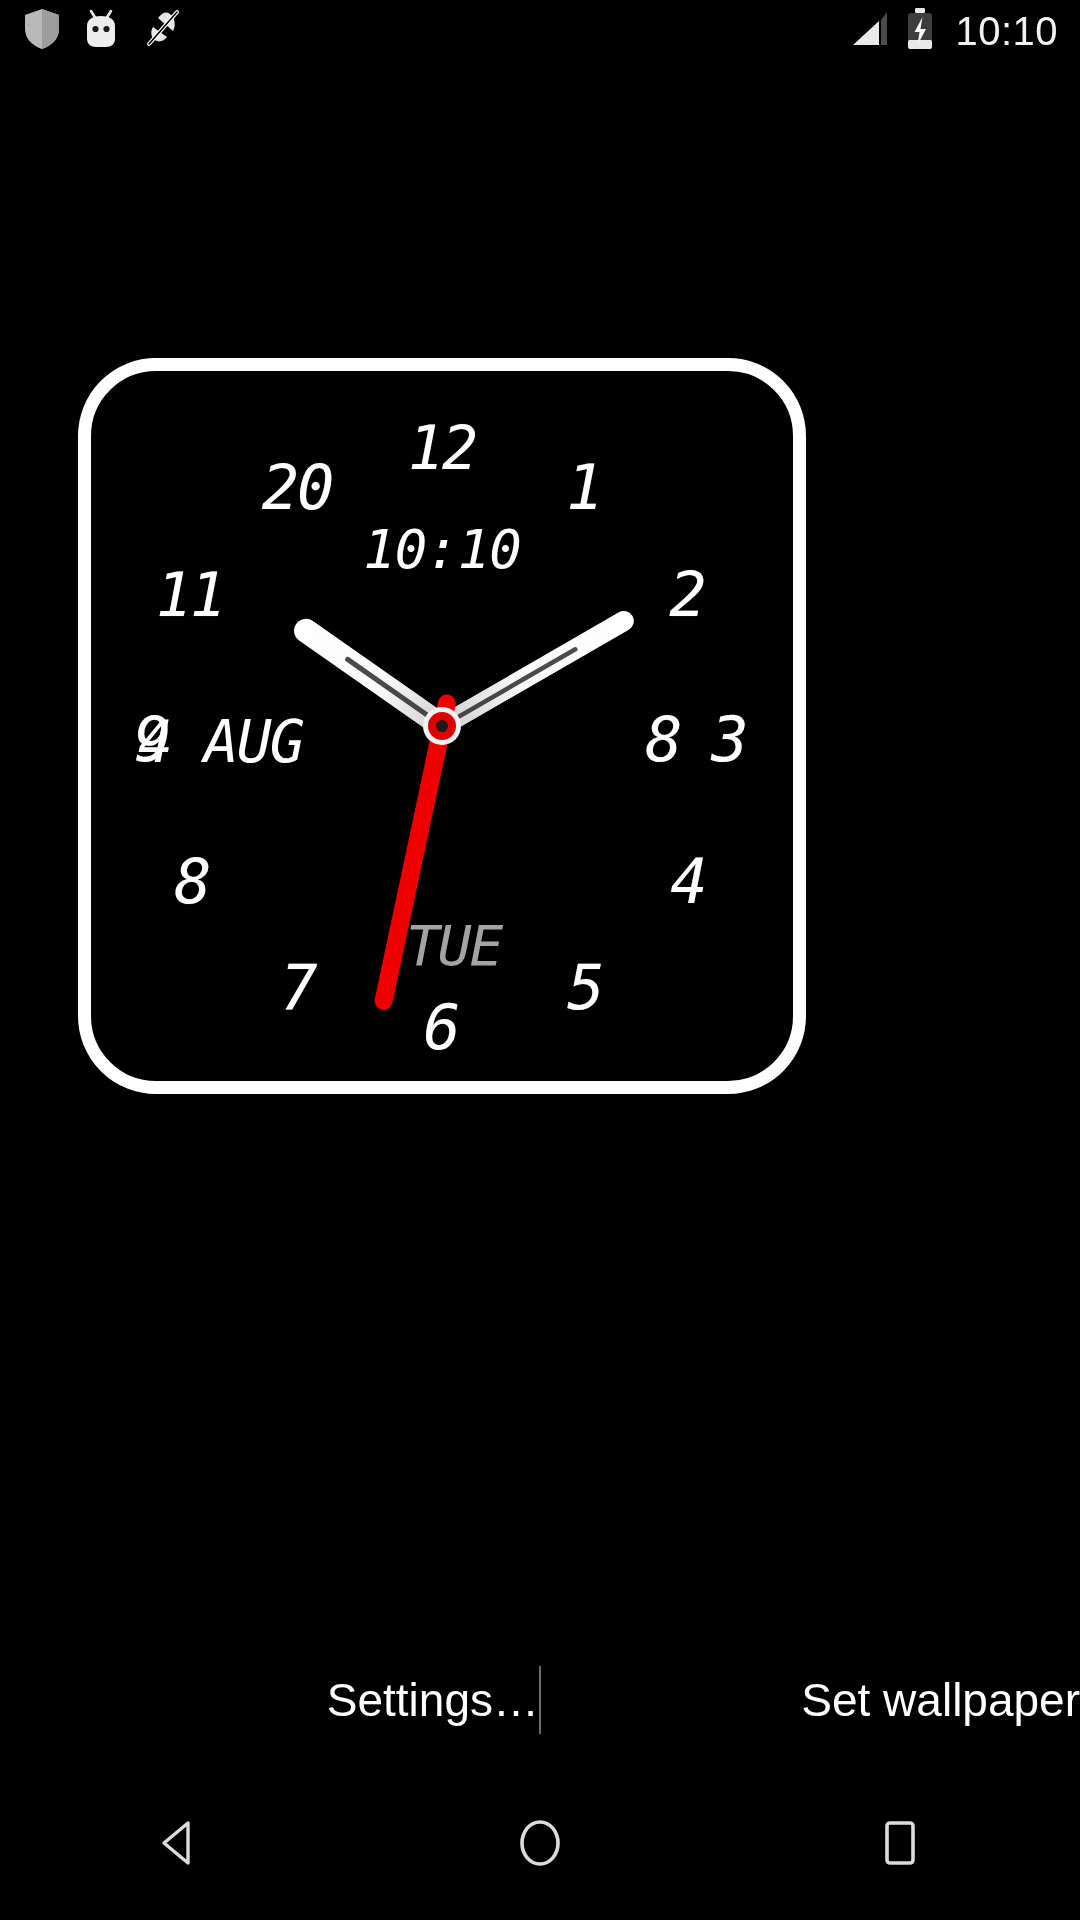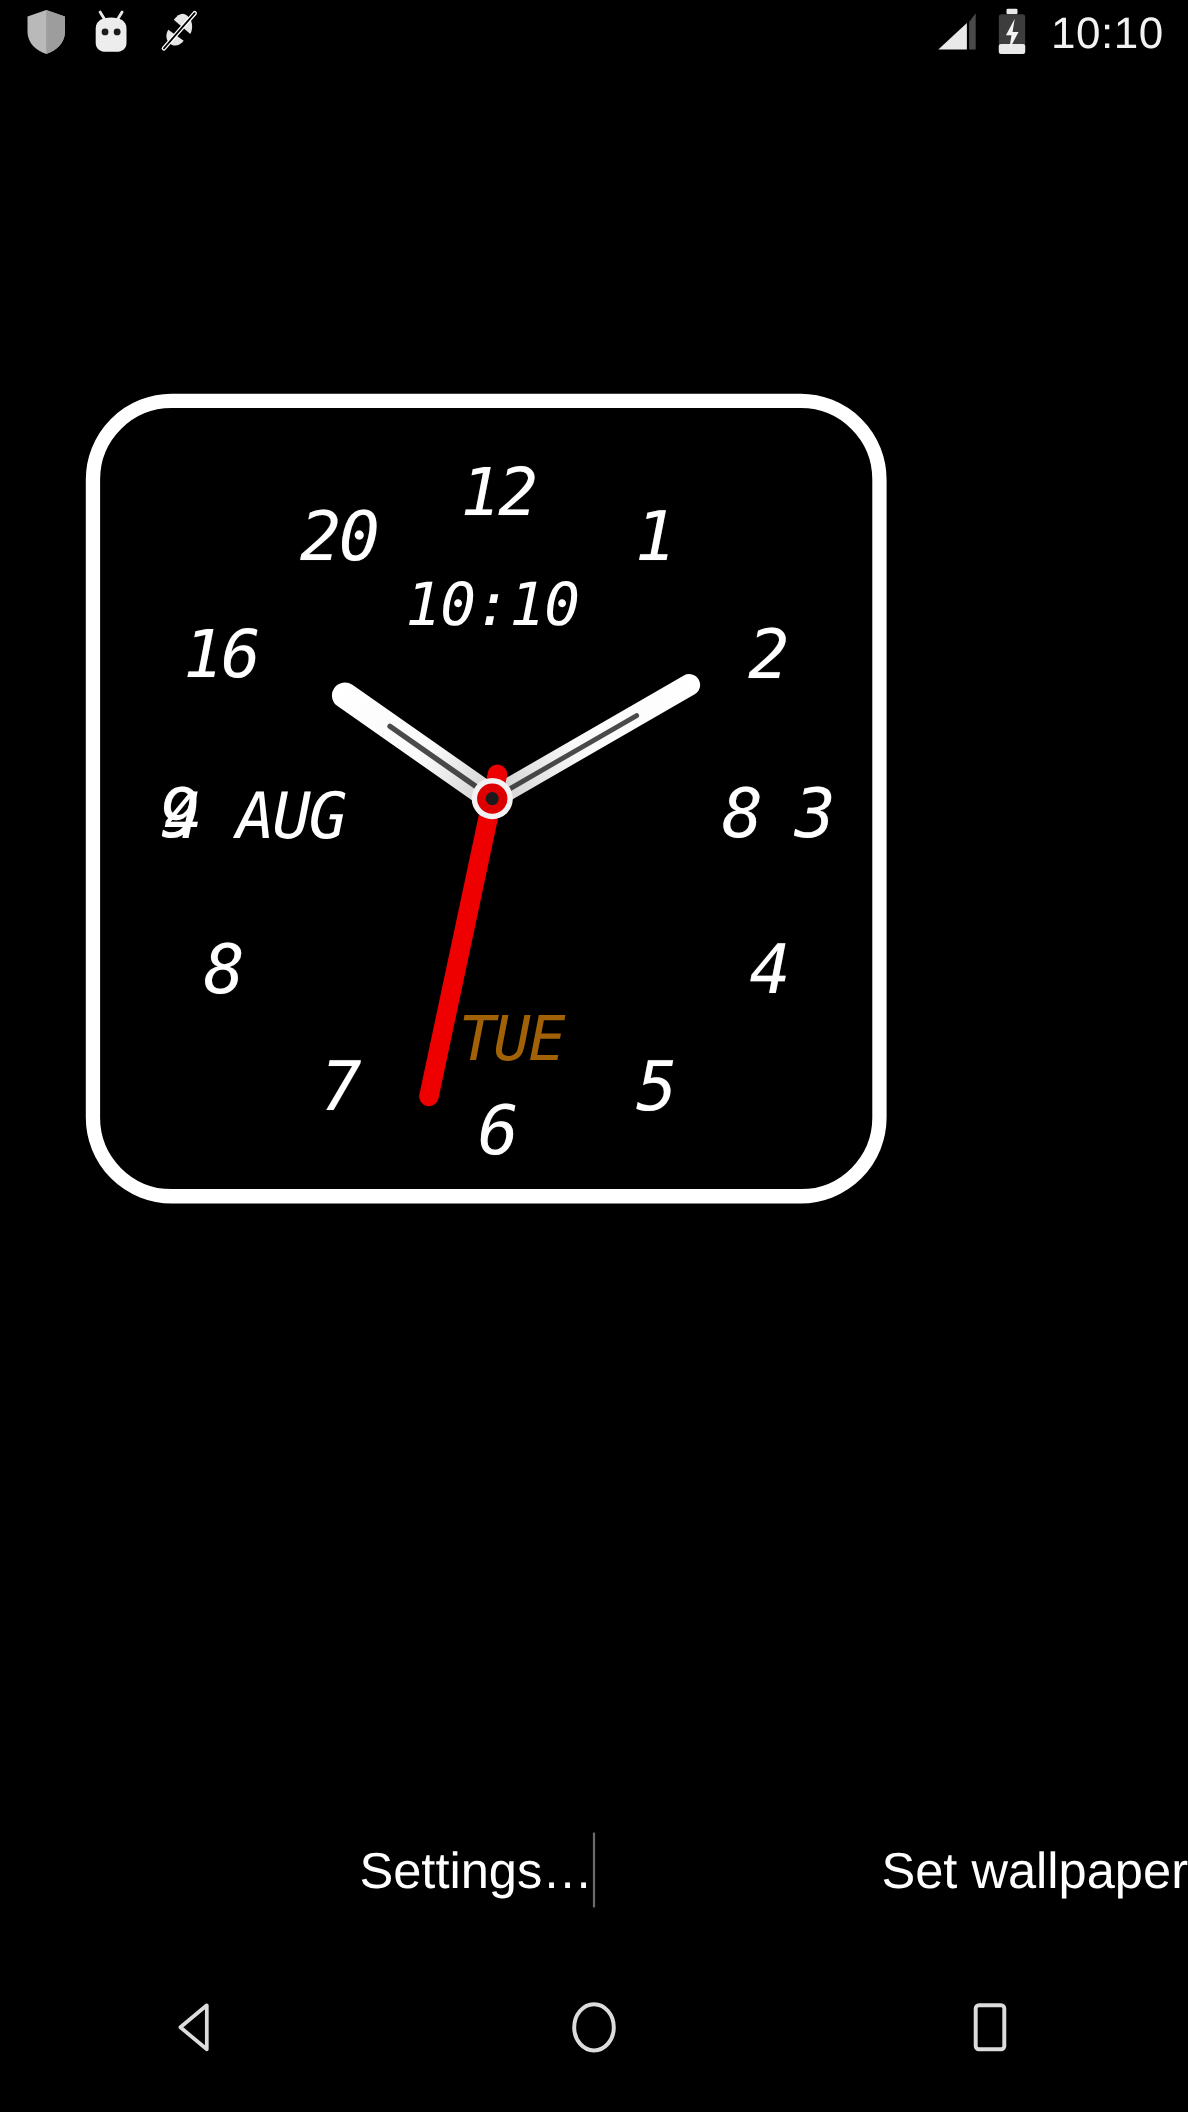--- a/index.html
+++ b/index.html
@@ -41,21 +41,21 @@
     left:78px; top:358px;
     width:728px; height:736px;
   }
   #clock-frame {
     position:absolute; inset:0;
     border:13px solid #ffffff;
     border-radius:78px;
     background:#000000;
   }
   #clock-face {
-    position:absolute; inset:0;margin-left:11px;
+    position:absolute; inset:0;
   }
   .numeral {
     position:absolute;
     color:#ffffff;
     font-family:"DejaVu Sans Mono", monospace;
     font-size:62px;
     font-weight:400;
     font-style:italic;
     letter-spacing:-2px;
     line-height:1;
@@ -84,21 +84,21 @@
     font-family:"DejaVu Sans Mono", monospace;
     font-size:58px;
     font-style:italic;
     letter-spacing:-2px;
     line-height:1;
     white-space:nowrap;
   }
   #weekday-label {
     position:absolute;
     left:328px; top:560px;
-    color:#a16207;
+    color:#a3a3a3;
     font-family:"DejaVu Sans Mono", monospace;
     font-size:56px;
     font-style:italic;
     letter-spacing:-2px;
     line-height:1;
     white-space:nowrap;
   }
 
   
   #hands-svg { position:absolute; inset:0; width:100%; height:100%; }
@@ -205,21 +205,21 @@
       <span class="numeral wide" style="left:364px; top:90px;">12</span>
       <span class="numeral" style="left:506px; top:130px;">1</span>
       <span class="numeral" style="left:609px; top:237px;">2</span>
       <span class="numeral" style="left:651px; top:382px;">3</span>
       <span class="numeral" style="left:610px; top:524px;">4</span>
       <span class="numeral" style="left:507px; top:630px;">5</span>
       <span class="numeral" style="left:363px; top:670px;">6</span>
       <span class="numeral" style="left:220px; top:630px;">7</span>
       <span class="numeral" style="left:114px; top:524px;">8</span>
       <span class="numeral" style="left:74px;  top:382px;">9</span>
-      <span class="numeral wide" style="left:112px; top:237px;">16</span>
+      <span class="numeral wide" style="left:112px; top:237px;">11</span>
       <span class="numeral" style="left:219px; top:130px;">20</span>
 
       <span class="numeral" style="left:585px; top:382px;">8</span>
 
       <span id="digital-time">10:10</span>
       <span id="date-label">4 AUG</span>
       <span id="weekday-label">TUE</span>
 
       <svg id="hands-svg" viewBox="0 0 728 736">
         <defs>

